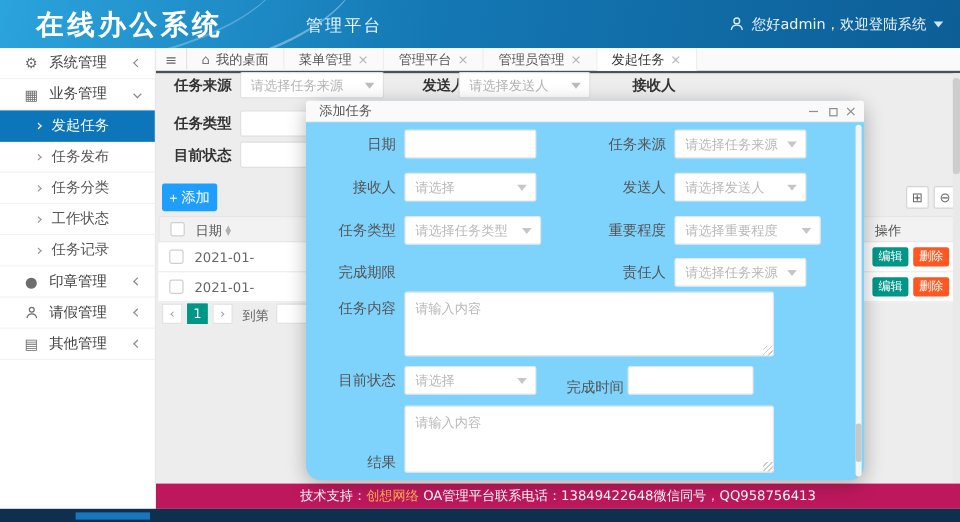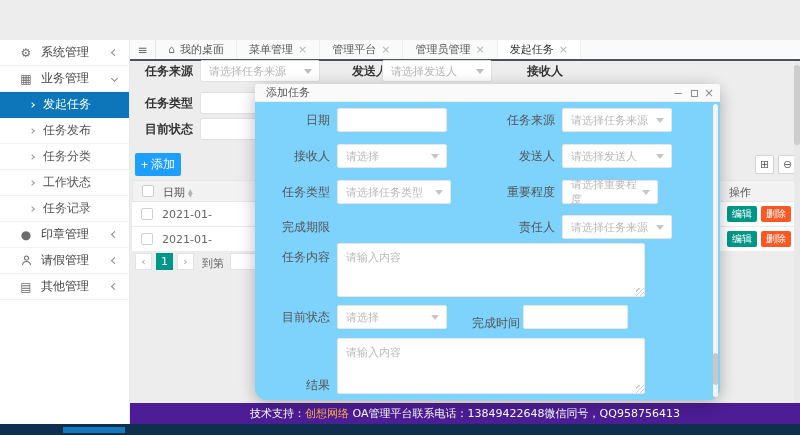--- a/index.html
+++ b/index.html
@@ -86,35 +86,47 @@
   .dipt { padding:0 8px; font-size:11px; color:#444; width:100%; height:100%; border:none; outline:none; background:transparent; }
   .dta { position:absolute; border:1px solid #e6e6e6; border-radius:2px; background:#fff; font-size:11px; color:#444;
          padding:6px 8px; resize:none; outline:none; font-family:inherit; }
   .dta::placeholder, .dipt::placeholder { color:#b9b9b9; }
   .grip { position:absolute; width:8px; height:8px;
           background:repeating-linear-gradient(135deg, transparent 0 2px, #ccc 2px 3px); cursor:nwse-resize; }
   .dlg-track { position:absolute; right:2px; top:20px; bottom:3px; width:5px; background:#f4f4f4; border-radius:3px; }
   .dlg-thumb { position:absolute; right:0; bottom:12px; width:5px; height:32px; background:#c8c8c8; border-radius:3px; cursor:grab; }
 
   
-  .foot-blue { position:absolute; left:130px; top:403px; width:670px; height:21px; background:#4c1d95;
+  .foot-blue { position:absolute; left:130px; top:403px; width:670px; height:21px; background:#be185d;
                color:#fff; font-size:11px; text-align:center; line-height:21px; }
   .foot-blue .org { color:#ffb052; }
   .foot-dark { position:absolute; left:0; top:424px; width:800px; height:11px; background:#0e2f4e; }
   .foot-rect { position:absolute; left:63px; top:3px; width:62px; height:6px; background:#1777bd; }
 
   
   .pg-scroll { position:absolute; right:0; top:61px; width:6px; height:342px; background:#e9e9e9; }
   .pg-scroll-thumb { position:absolute; top:4px; width:6px; height:80px; background:#cdcdcd; border-radius:3px; cursor:grab; }
 </style>
 </head>
 <body>
 
 <div class="screen">
 
+  <div class="hdr">
+    <div class="brand">在线办公系统</div>
+    <div class="brand-sub">管理平台</div>
+    <div class="userbox">
+      <svg width="12" height="12" viewBox="0 0 12 12">
+        <circle cx="6" cy="3.4" r="2.4" fill="none" stroke="#dceefb" stroke-width="1.1"></circle>
+        <path d="M1.4 11 C1.8 8.2 3.6 7 6 7 C8.4 7 10.2 8.2 10.6 11" fill="none" stroke="#dceefb" stroke-width="1.1"></path>
+      </svg>
+      <span>您好admin，欢迎登陆系统</span>
+      <span class="caret-dn"></span>
+    </div>
+  </div>
 
   <div class="side">
     <div class="snav">
       <span class="gicon">⚙</span>
       <span>系统管理</span>
       <span class="chev left"></span>
     </div>
     <div class="snav">
       <span class="gicon">▦</span>
       <span>业务管理</span>
@@ -283,21 +295,21 @@
       <span>请选择发送人</span>
       <span class="tri"></span>
     </div>
 
     <span class="dlbl" style="left:5px; top:96px;">任务类型</span>
     <div class="dctl dsel" style="left:82px; top:96px; width:114px;">
       <span>请选择任务类型</span>
       <span class="tri"></span>
     </div>
     <span class="dlbl" style="left:230px; top:96px;">重要程度</span>
-    <div class="dctl dsel" style="left:307px; top:96px; width:96px;">
+    <div class="dctl dsel" style="left:307px; top:96px; width:122px;">
       <span>请选择重要程度</span>
       <span class="tri"></span>
     </div>
 
     <span class="dlbl" style="left:5px; top:131px;">完成期限</span>
     <span class="dlbl" style="left:230px; top:131px;">责任人</span>
     <div class="dctl dsel" style="left:307px; top:131px; width:110px;">
       <span>请选择任务来源</span>
       <span class="tri"></span>
     </div>

